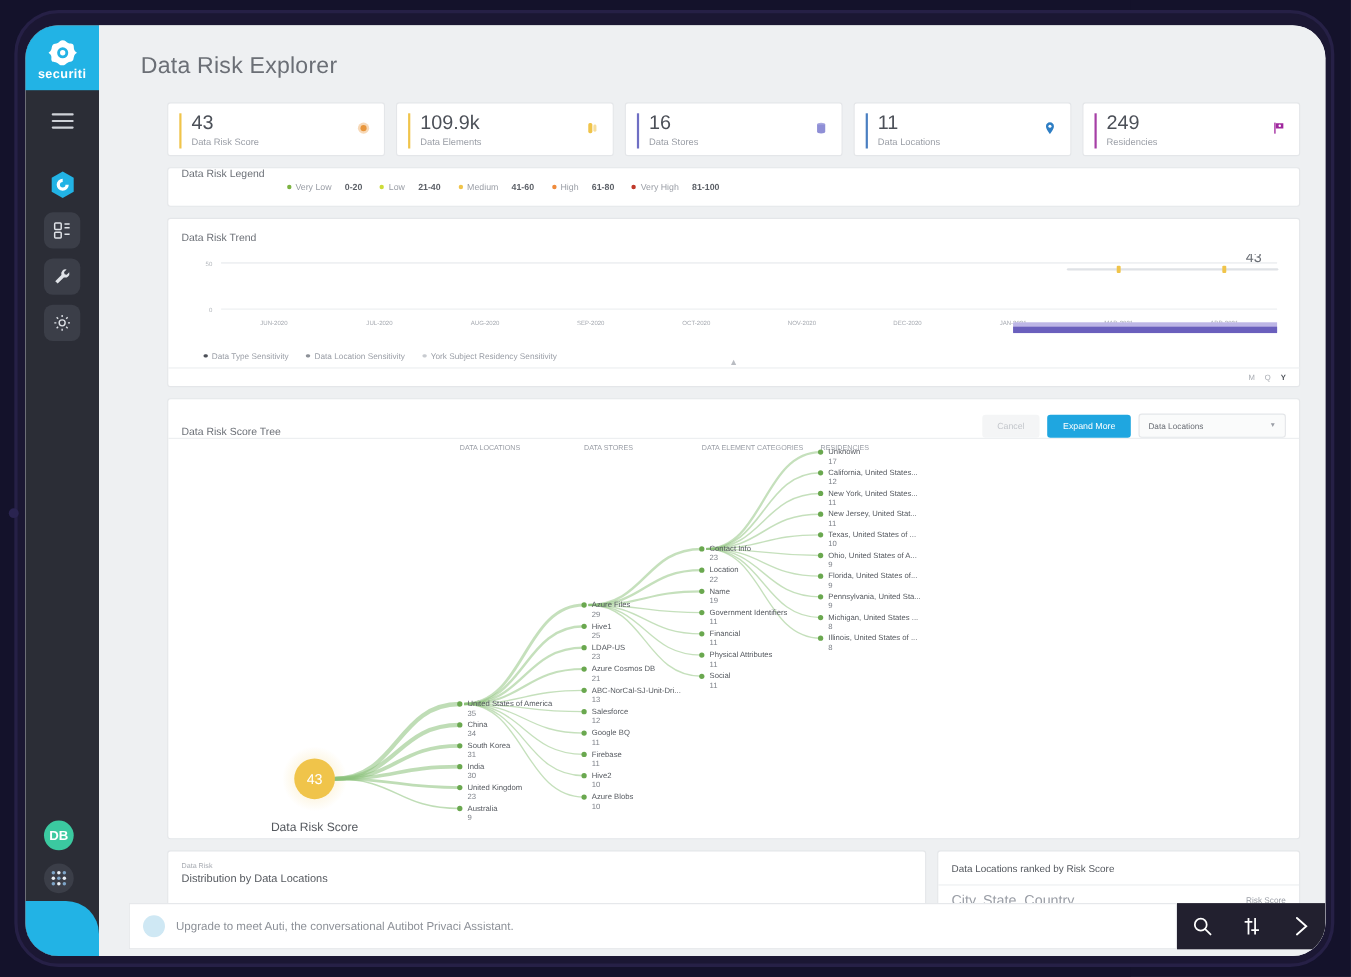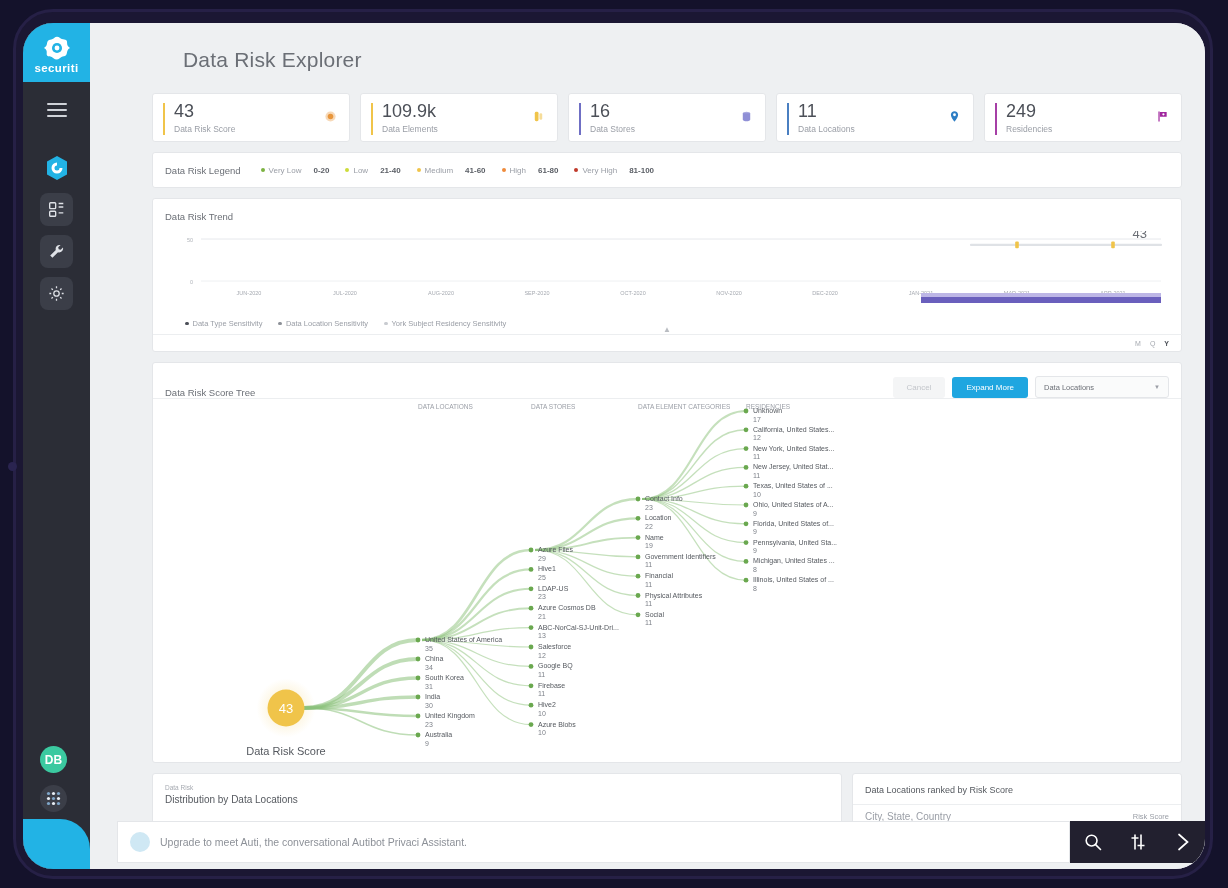--- a/index.html
+++ b/index.html
@@ -89,21 +89,21 @@
   }
   
   #main {
     position: absolute; left: 67px; top: 0;
     width: 1115px; height: 846px;
     background: #eef0f2;
     overflow: hidden;
   }
   #page-title {
     font-size: 21px; color: #6b6f76; font-weight: normal;
-    padding: 25px 0 0 93px; letter-spacing: .2px;
+    padding: 25px 0 0 38px; letter-spacing: .2px;
   }
   
   #cards {
     display: flex; gap: 10px;
     margin: 21px 0 0 62px; width: 1030px;
   }
   .card {
     flex: 1; height: 49px; background: #fff;
     border-radius: 3px; border: 1px solid #e4e6e9;
     display: flex; align-items: center;
@@ -122,21 +122,21 @@
     font-size: 8.5px; color: #9a9ea6; margin-top: 3px;
   }
   .card-ic {
     position: absolute; right: 12px; top: 16px;
     width: 13px; height: 13px;
   }
   
   #legend-panel {
     margin: 10px 0 0 62px; width: 1030px; height: 36px;
     background: #fff; border-radius: 3px; border: 1px solid #e4e6e9;
-    display: flex; align-items: center; padding-left: 12px;
+    display: flex; padding-left: 12px;
   }
   #legend-title { font-size: 9.5px; color: #6b6f76; margin-right: 20px; }
   .lg-item { display: flex; align-items: center; margin-right: 16px; }
   .lg-dot { width: 4px; height: 4px; border-radius: 50%; margin-right: 4px; }
   .lg-name { font-size: 8px; color: #9a9ea6; }
   .lg-range { font-size: 8px; color: #5b5f66; font-weight: bold; margin-left: 12px; }
   
   #trend-panel {
     margin: 10px 0 0 62px; width: 1030px; height: 154px;
     background: #fff; border-radius: 3px; border: 1px solid #e4e6e9;
@@ -214,21 +214,21 @@
   }
   #rank-title {
     font-size: 9px; color: #55595f;
     padding: 11px 0 0 12px;
   }
   #rank-cols {
     margin-top: 9px; border-top: 1px solid #eceef0;
     display: flex; align-items: center;
     padding: 6px 12px 0 12px;
   }
-  #rank-c1 { font-size: 10px; color: #9a9ea6; flex: 1; }
+  #rank-c1 { font-size: 13px; color: #9a9ea6; flex: 1; }
   #rank-c2 { font-size: 7.5px; color: #9a9ea6; }
   
   #chatbar {
     position: absolute; left: 27px; bottom: 6px;
     width: 1088px; height: 42px; display: flex;
   }
   #chat-input-wrap {
     flex: 1; background: #fff; border: 1px solid #e4e6e9;
     display: flex; align-items: center; padding-left: 12px; text-align: center;
   }

